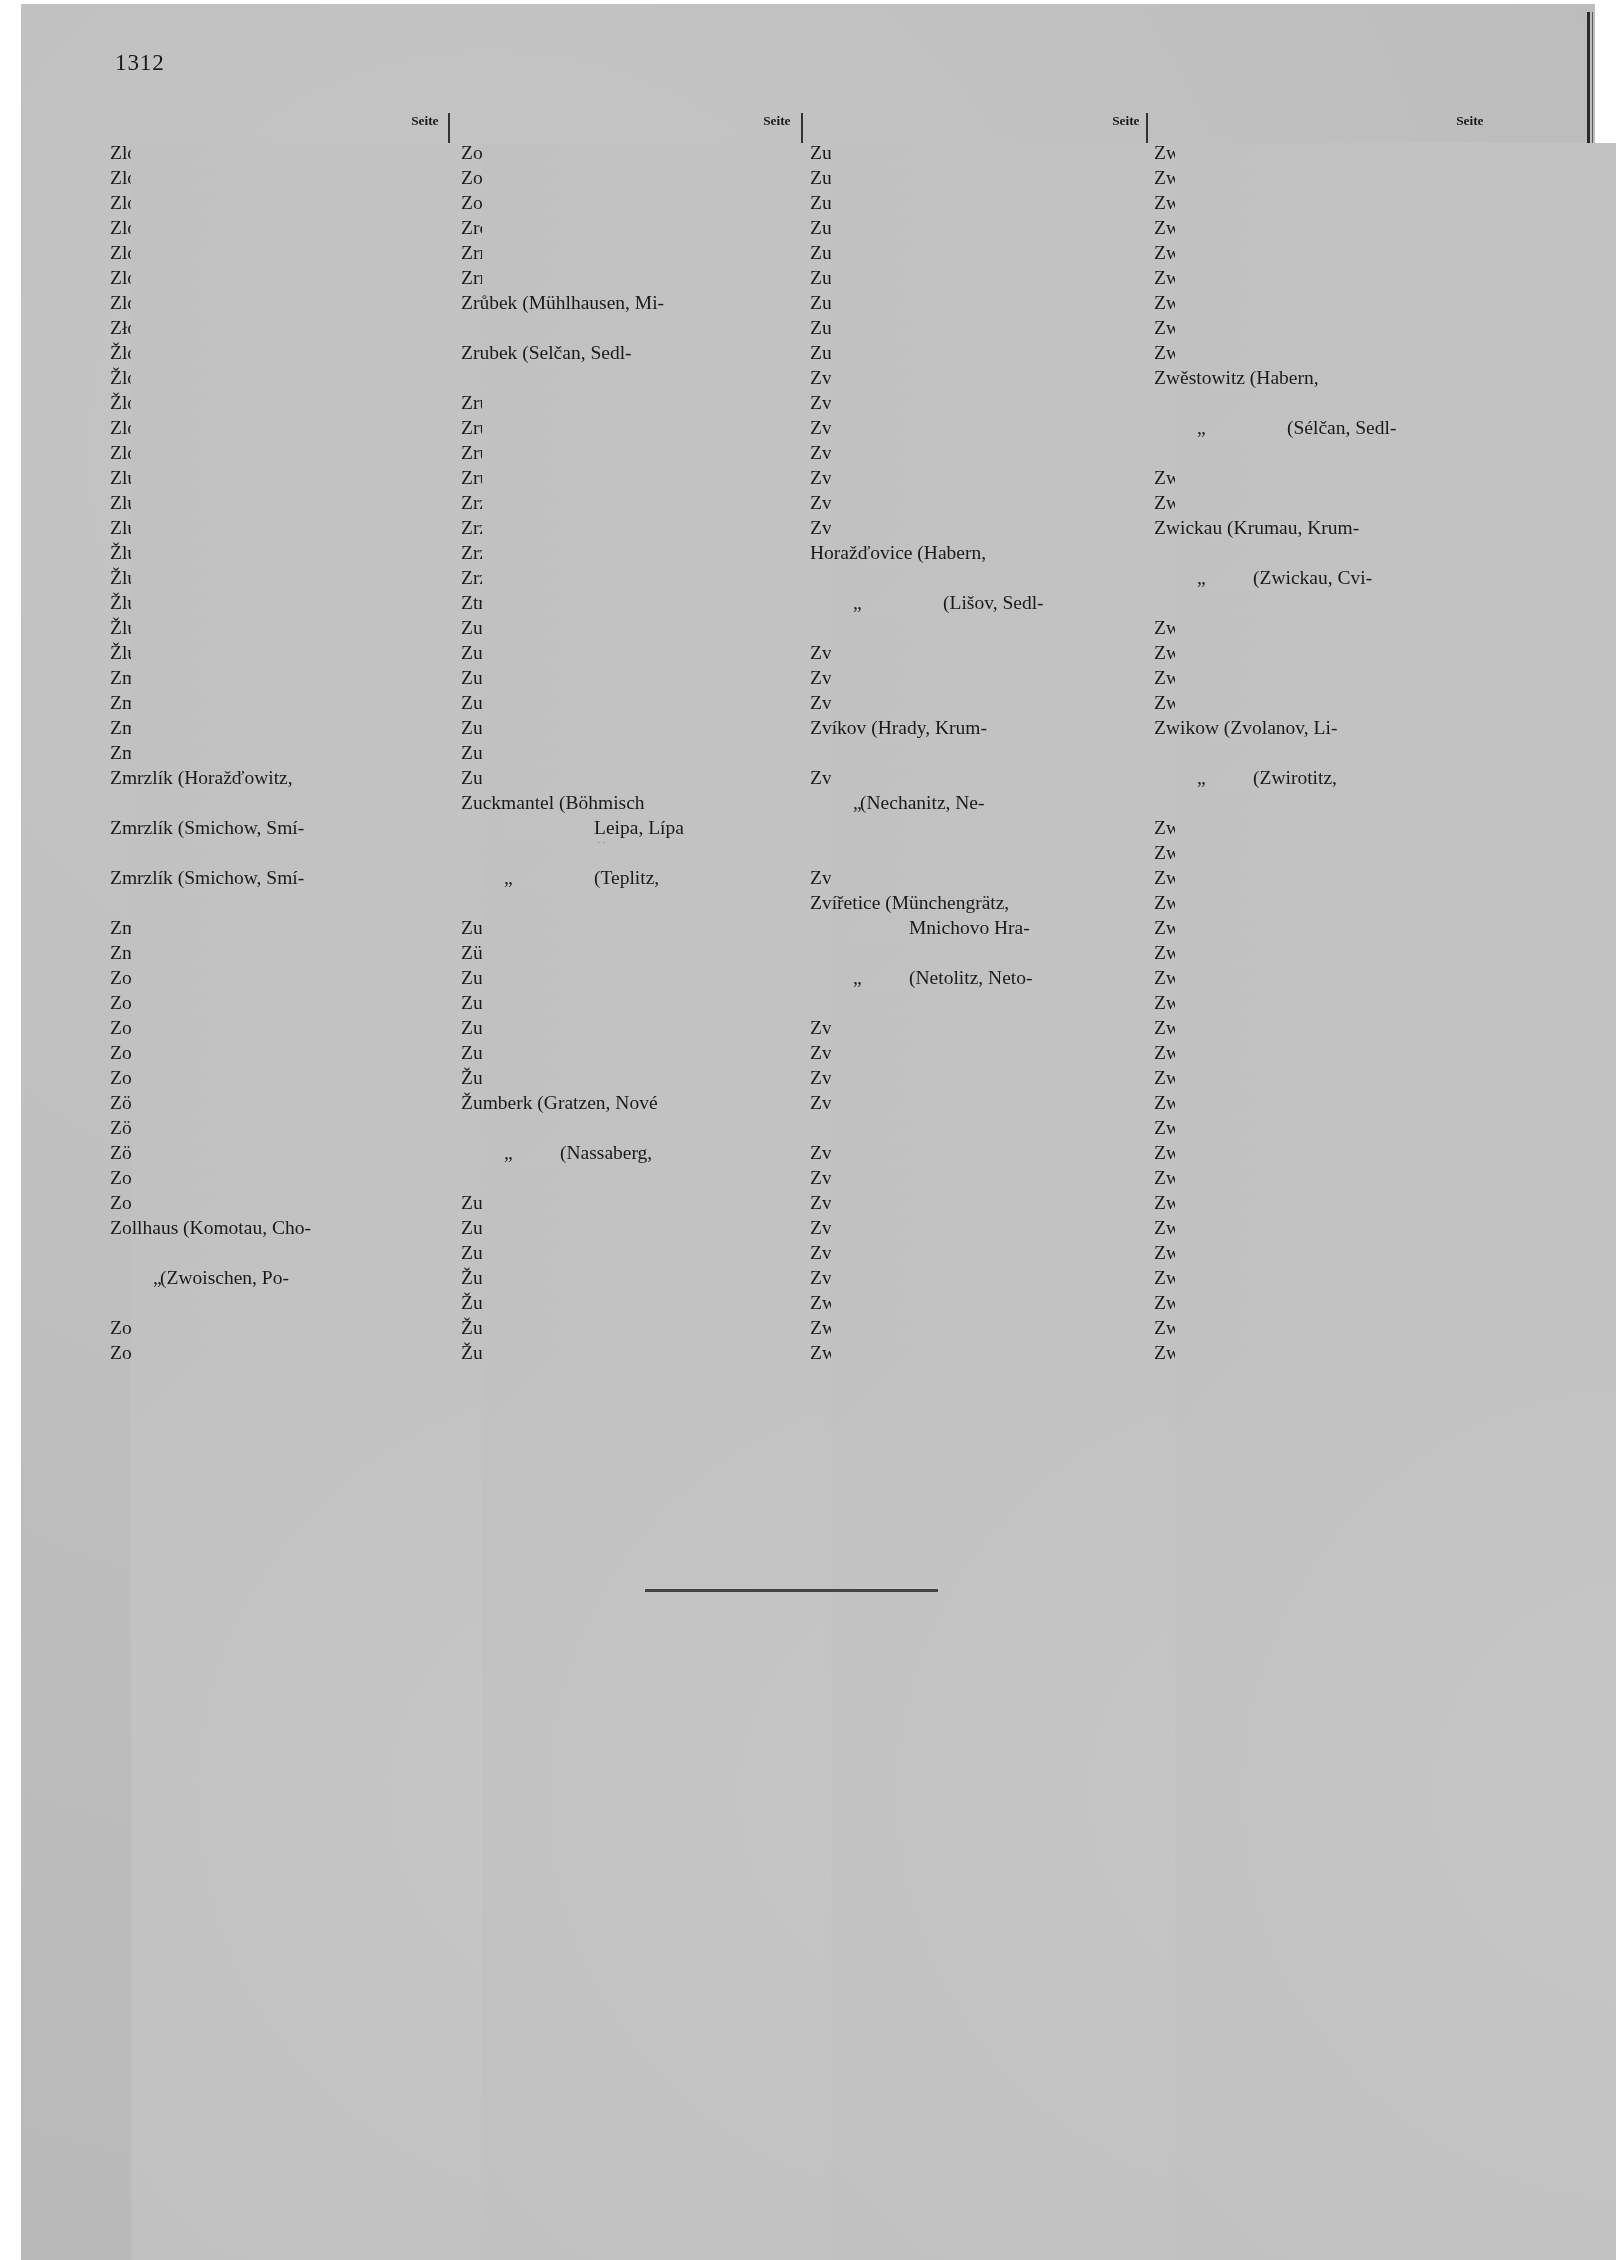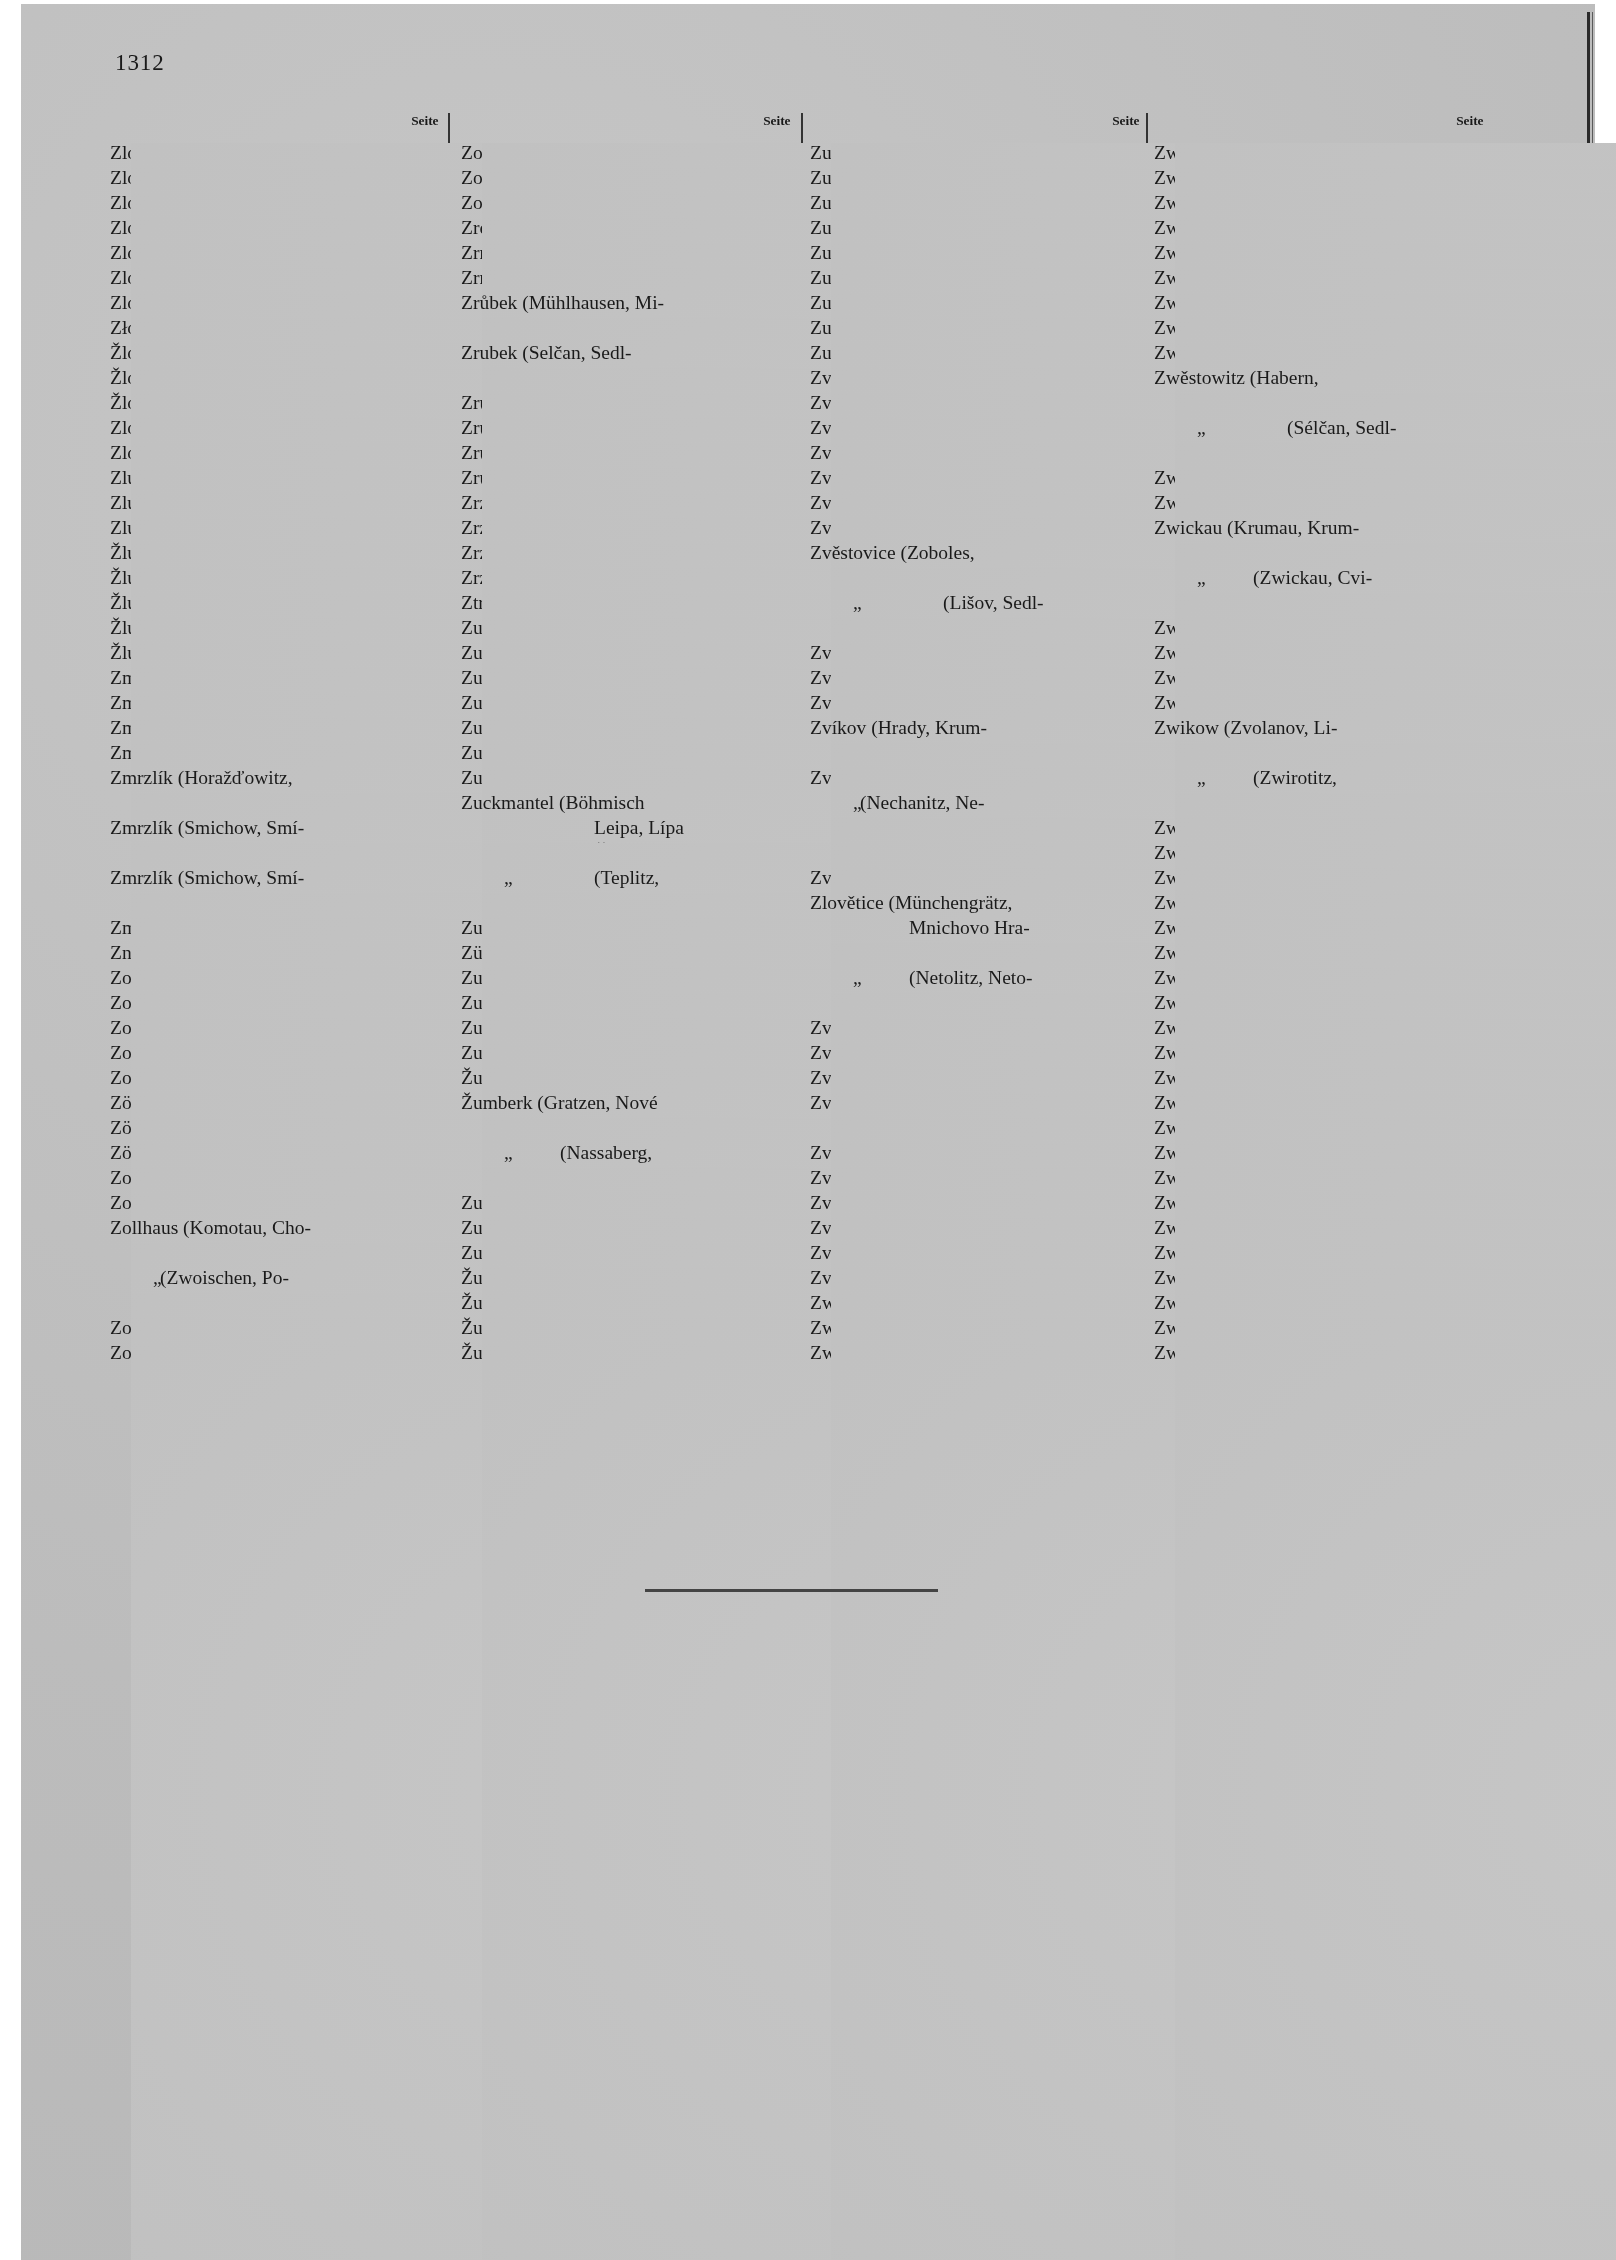--- a/index.html
+++ b/index.html
@@ -487,21 +487,21 @@
       </div>
       <div class="entry" style="--indent: 50px;">
         <span class="name">Zvěstonín</span>
         <span class="page">772</span>
       </div>
       <div class="entry" style="--indent: 50px;">
         <span class="name">Zvěstov</span>
         <span class="page">786</span>
       </div>
       <div class="entry" style="--indent: 50px;">
-        <span class="name">Zvěstovice (Zoboles,</span>
+        <span class="name">Horažďovice (Habern,</span>
       </div>
       <div class="entry cont" style="--indent: 133px;">
         <span class="name">Habry)</span>
         <span class="page">112</span>
       </div>
       <div class="entry cont" style="--indent: 133px;">
         <span class="ditto">„</span>
         <span class="name">(Lišov, Sedl-</span>
       </div>
       <div class="entry cont" style="--indent: 133px;">
@@ -542,21 +542,21 @@
       <div class="entry cont" style="--indent: 50px;">
         <span class="ditto">„</span>
         <span class="name">(Písek, Písek) ..</span>
         <span class="page">609</span>
       </div>
       <div class="entry" style="--indent: 50px;">
         <span class="name">Zvíkovec</span>
         <span class="page">726</span>
       </div>
       <div class="entry" style="--indent: 50px;">
-        <span class="name">Zlovětice (Münchengrätz,</span>
+        <span class="name">Zvířetice (Münchengrätz,</span>
       </div>
       <div class="entry cont" style="--indent: 99px;">
         <span class="name">Mnichovo Hra-</span>
       </div>
       <div class="entry cont" style="--indent: 99px;">
         <span class="name">diště)</span>
         <span class="page">512</span>
       </div>
       <div class="entry cont" style="--indent: 99px;">
         <span class="ditto">„</span>

